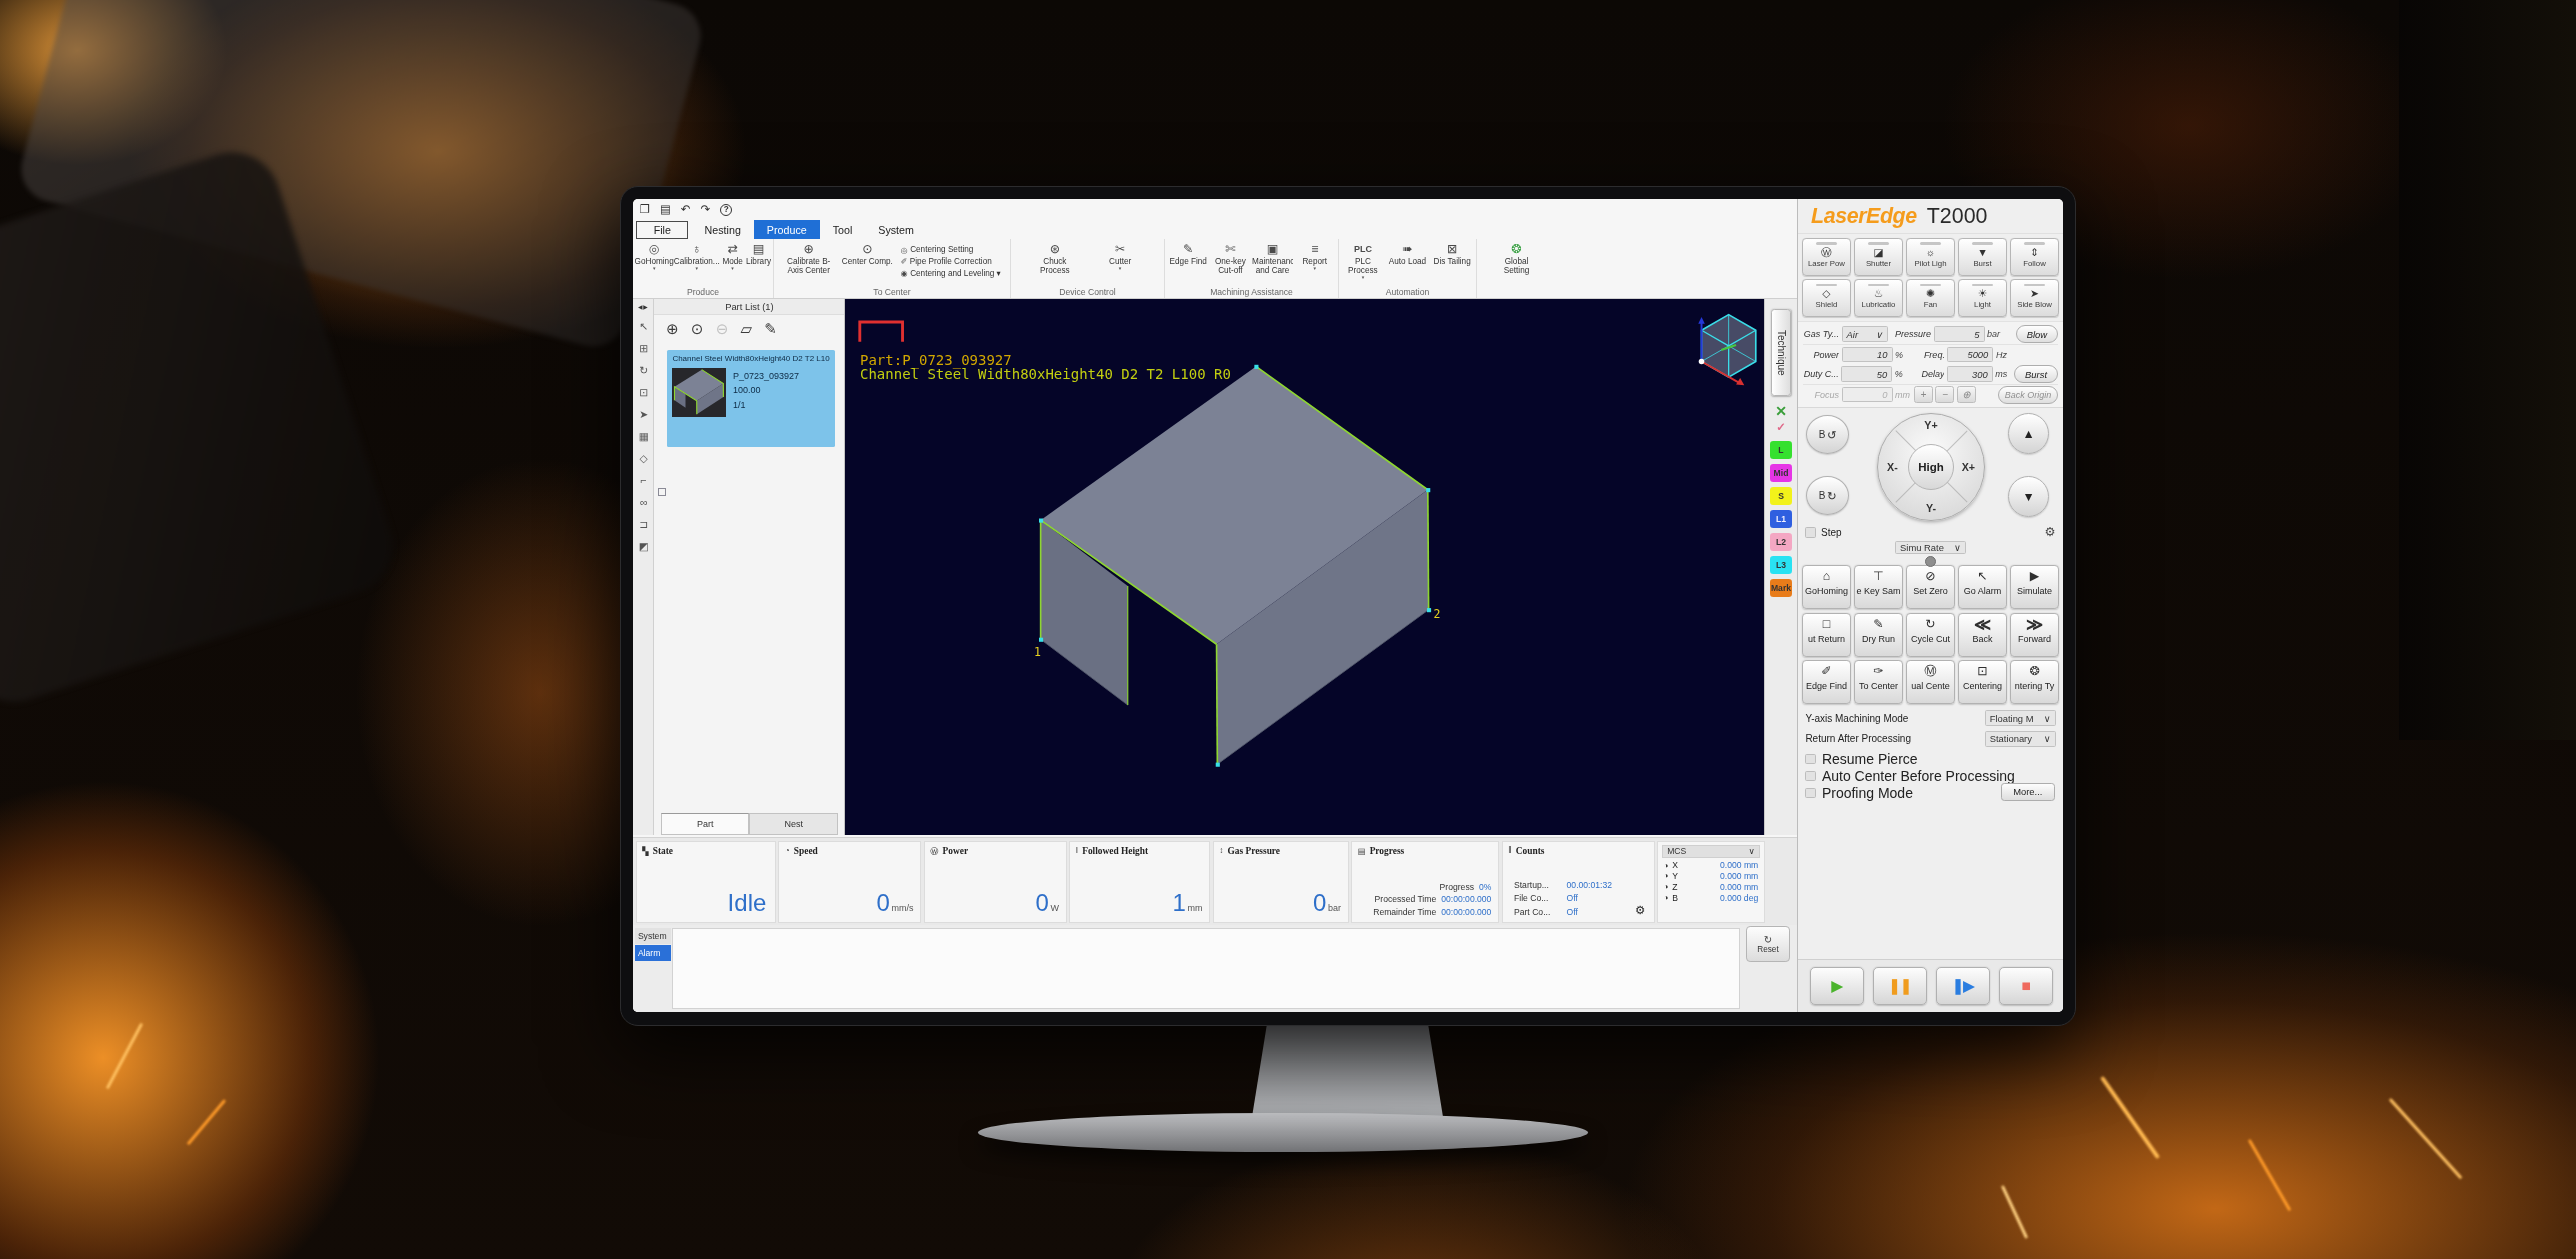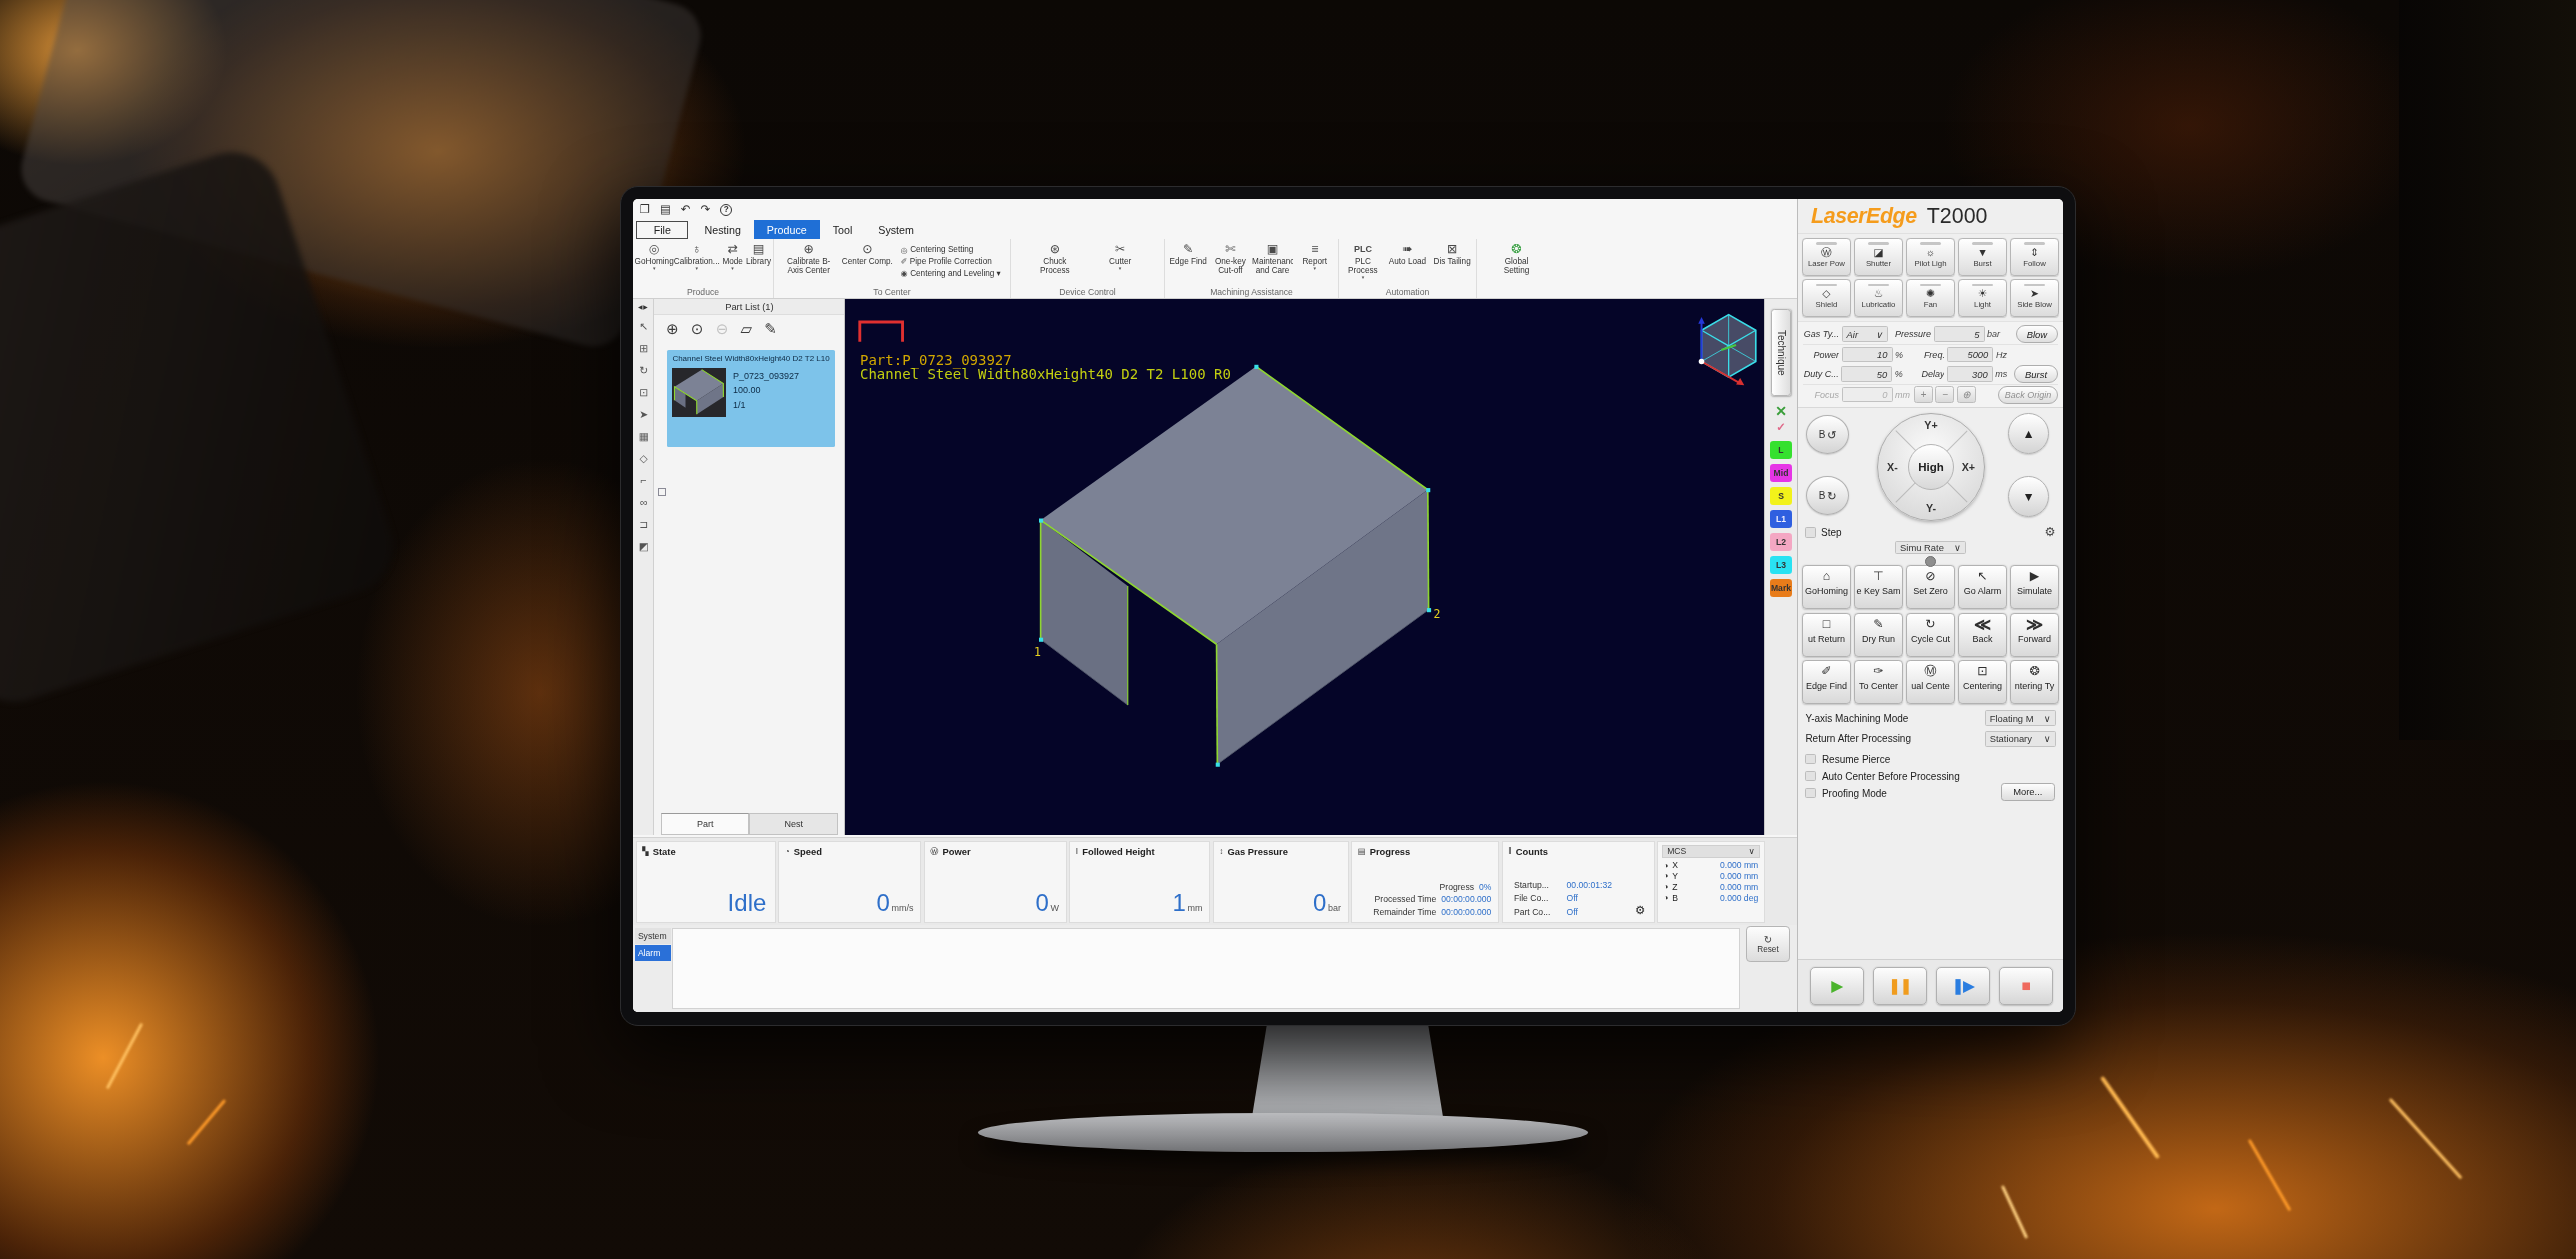--- a/index.html
+++ b/index.html
@@ -101,21 +101,21 @@
   .chip { width:21.4px; height:18px; border-radius:3.3px; background:var(--c); font-size:8.6px; font-weight:bold;
     color:#333; display:flex; align-items:center; justify-content:center; cursor:pointer; }
   .chip.lt { color:#eef; }
 
   
   .statusbar { left:0; top:638px; width:1164px; height:89px; background:#e9e9e9; border-top:0.8px solid #d2d2d2;
     display:flex; gap:2.5px; padding:2.5px; }
   .scard { position:relative; background:#f6f6f6; border:0.8px solid #dcdcdc; height:82px; }
   .sc-head { display:flex; align-items:center; gap:4.1px; padding:4.1px 0 0 5.8px; }
   .sc-ic { font-size:8.2px; color:#333; }
-  .sc-lb { font-size:9.4px; font-weight:bold; color:#222; }
+  .sc-lb { font-size:9.4px; font-weight:bold; color:#222;font-family:Liberation Serif, serif; }
   .sc-val { position:absolute; right:6.6px; bottom:4.1px; font-size:24px; color:#2e6fc9; }
   .sc-unit { font-size:9px; color:#555; margin-left:1.6px; }
   .w-state{width:140px}.w-speed{width:143px}.w-power{width:143px}.w-fh{width:141px}.w-gp{width:136px}
   .w-prog{width:148px}.w-cnt{width:153px}.w-mcs{width:108px}
   .pr-rows { position:absolute; right:6.6px; bottom:5px; display:flex; flex-direction:column; gap:2.5px; }
   .pr-row { display:flex; justify-content:flex-end; gap:5px; font-size:8.6px; }
   .pr-row .l { color:#333; } .pr-row .v { color:#2e6fc9; }
   .cn-rows { position:absolute; left:11.5px; right:6.6px; bottom:5px; display:flex; flex-direction:column; gap:3.3px; }
   .cn-row { display:flex; gap:6.6px; font-size:8.6px; }
   .cn-row .l { color:#333; width:46px; } .cn-row .v { color:#2e6fc9; }
@@ -202,21 +202,21 @@
   .grid { display:grid; grid-template-columns:repeat(5,1fr); gap:3.3px; padding:4.1px 4.1px; }
   .gbtn { height:44px; background:linear-gradient(180deg,#ffffff,#d9d9d9); border:0.8px solid #b2b2b2; border-radius:4.1px;
     text-align:center; cursor:pointer; box-shadow:0 0.8px 1.6px rgba(0,0,0,.18); overflow:hidden; }
   .gbtn-ic { font-size:12.3px; color:#2f2f2f; height:20px; line-height:21.4px; }
   .gbtn.bigic .gbtn-ic { font-size:16.4px; font-weight:bold; }
   .gbtn-lb { font-size:9px; color:#222; white-space:nowrap; overflow:hidden; padding:0 0.8px; }
 
   .moderow { display:flex; align-items:center; justify-content:space-between; height:20.5px; padding:0 7.4px; font-size:10px; color:#222; }
   .mode-sel { width:71px; }
   .checks { position:relative; padding-top:1.6px; }
-  .checkrow { display:flex; align-items:center; gap:5.8px; height:17px; padding:0 7.4px; font-size:10px; color:#222; }
+  .checkrow { display:flex; align-items:center; gap:5.8px; height:17px; padding:0 7.4px; font-size:14px; color:#222; }
   .morebtn { position:absolute; right:8.2px; bottom:0.8px; width:54px; height:18px;
     background:linear-gradient(180deg,#fdfdfd,#dedede); border:0.8px solid #adadad; border-radius:3.3px;
     font-size:9.4px; color:#222; display:flex; align-items:center; justify-content:center; cursor:pointer; }
   .transport { position:absolute; left:0; bottom:0; width:266px; height:53px; background:#e9e9e9; border-top:0.8px solid #cfcfcf;
     display:flex; align-items:center; justify-content:center; gap:9px; }
   .tbtn { width:54px; height:38px; background:linear-gradient(180deg,#fdfdfd,#d6d6d6); border:0.8px solid #b0b0b0; border-radius:5px;
     display:flex; align-items:center; justify-content:center; cursor:pointer; box-shadow:0 0.8px 1.6px rgba(0,0,0,.2);
     font-size:15.6px; color:var(--c); letter-spacing:-1.6px; }
 </style>
 </head>

